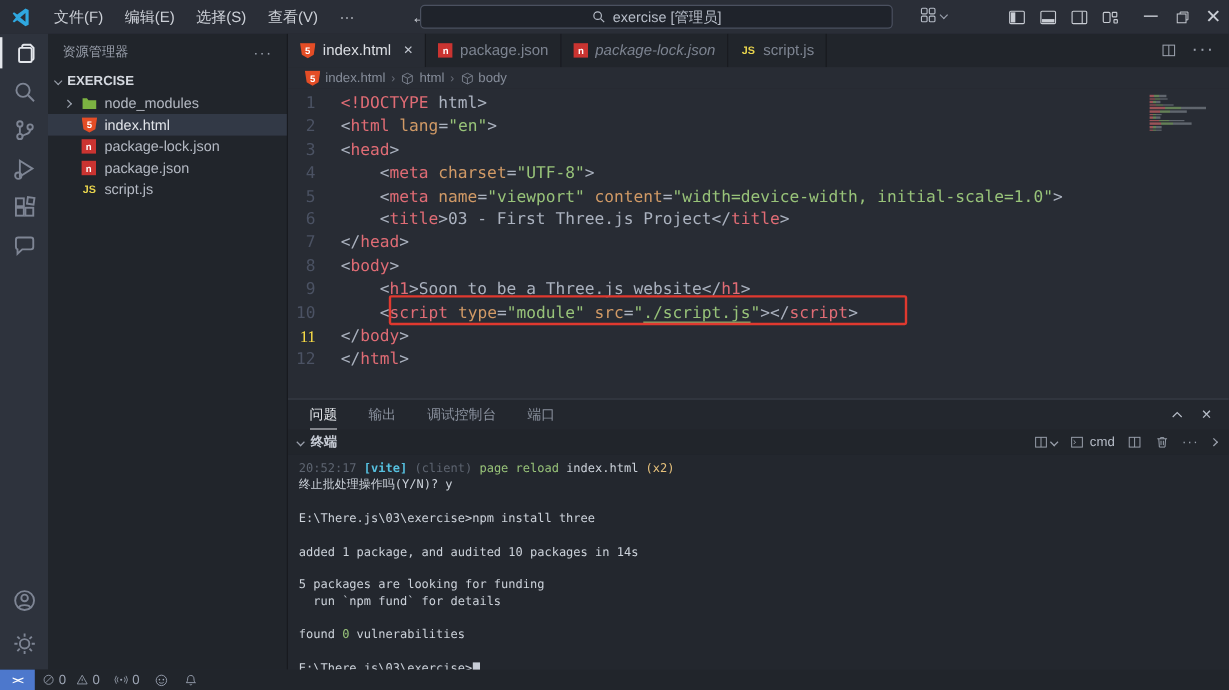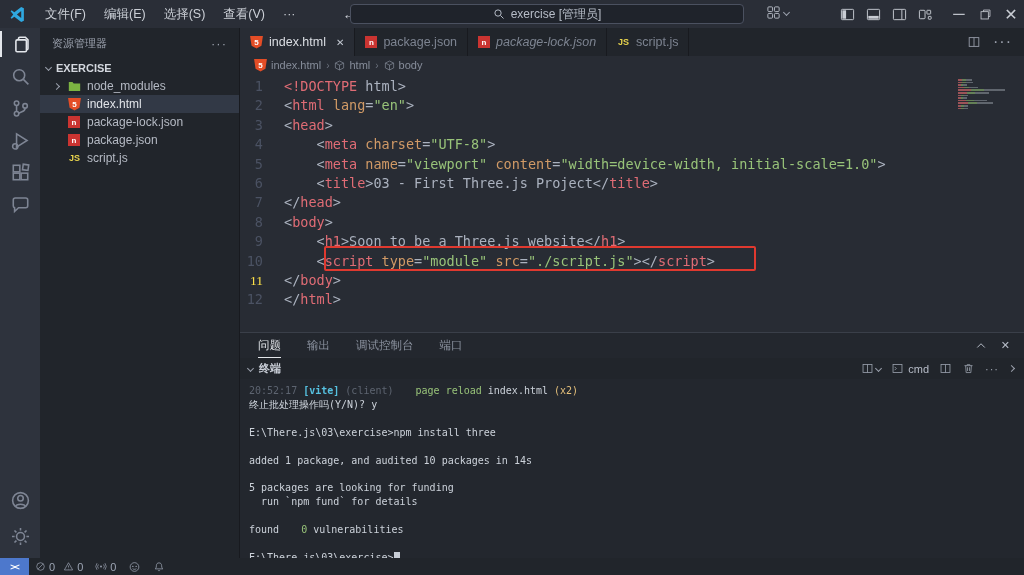--- a/index.html
+++ b/index.html
@@ -82,21 +82,21 @@
   .ptab.active { color:#e3e6ea; box-shadow:inset 0 -1px 0 #e3e6ea; }
   .panel-actions { margin-left:auto; display:flex; gap:14px; padding-right:14px; color:#b7bdc8; align-items:center; }
   .term-header { height:21px; background:#21252b; display:flex; align-items:center; gap:6px; padding-left:8px; font-size:11px; font-weight:bold; color:#c8cdd6; }
   .term-actions { margin-left:auto; display:flex; align-items:center; gap:10px; padding-right:10px; color:#9aa1ad; font-weight:normal; }
   .term-actions .lbl { font-size:11px; color:#b7bdc8; }
   .term-actions svg { stroke:#9aa1ad; fill:none; stroke-width:1; }
   .terminal { position:absolute; left:0; right:0; top:46px; bottom:0; padding:5px 0 0 9px; font-family:"DejaVu Sans Mono",monospace; font-size:10px; line-height:13.9px; color:#ccd2da; }
   .tline { white-space:pre; min-height:13.9px; }
   .tm-fg { color:#ccd2da; } .tm-dim { color:#5d6470; }
   .tm-vite { color:#56c1e0; font-weight:bold; }
-  .tm-grn { color:#98c379;margin-left:16px; } .tm-yel { color:#e5c07b; }
+  .tm-grn { color:#98c379; } .tm-yel { color:#e5c07b; }
   .tm-cur { background:#c8cdd6; color:#23272e; }
 
   
   .statusbar { position:absolute; left:0; right:0; bottom:0; height:17px; background:#21252b; display:flex; align-items:center; font-size:11px; color:#9da5b4; z-index:30; }
   .sb-remote { width:29px; height:17px; background:#4d78cc; color:#fff; display:flex; align-items:center; justify-content:center; font-size:9px; font-weight:bold; letter-spacing:-1px; }
   .st-item { display:flex; align-items:center; gap:3px; padding:0 6px; height:17px; cursor:default; }
   .st-item svg { stroke:#9da5b4; fill:none; stroke-width:1; }
   .st-right { margin-left:auto; display:flex; align-items:center; padding-right:6px; }
 </style>
 </head>

